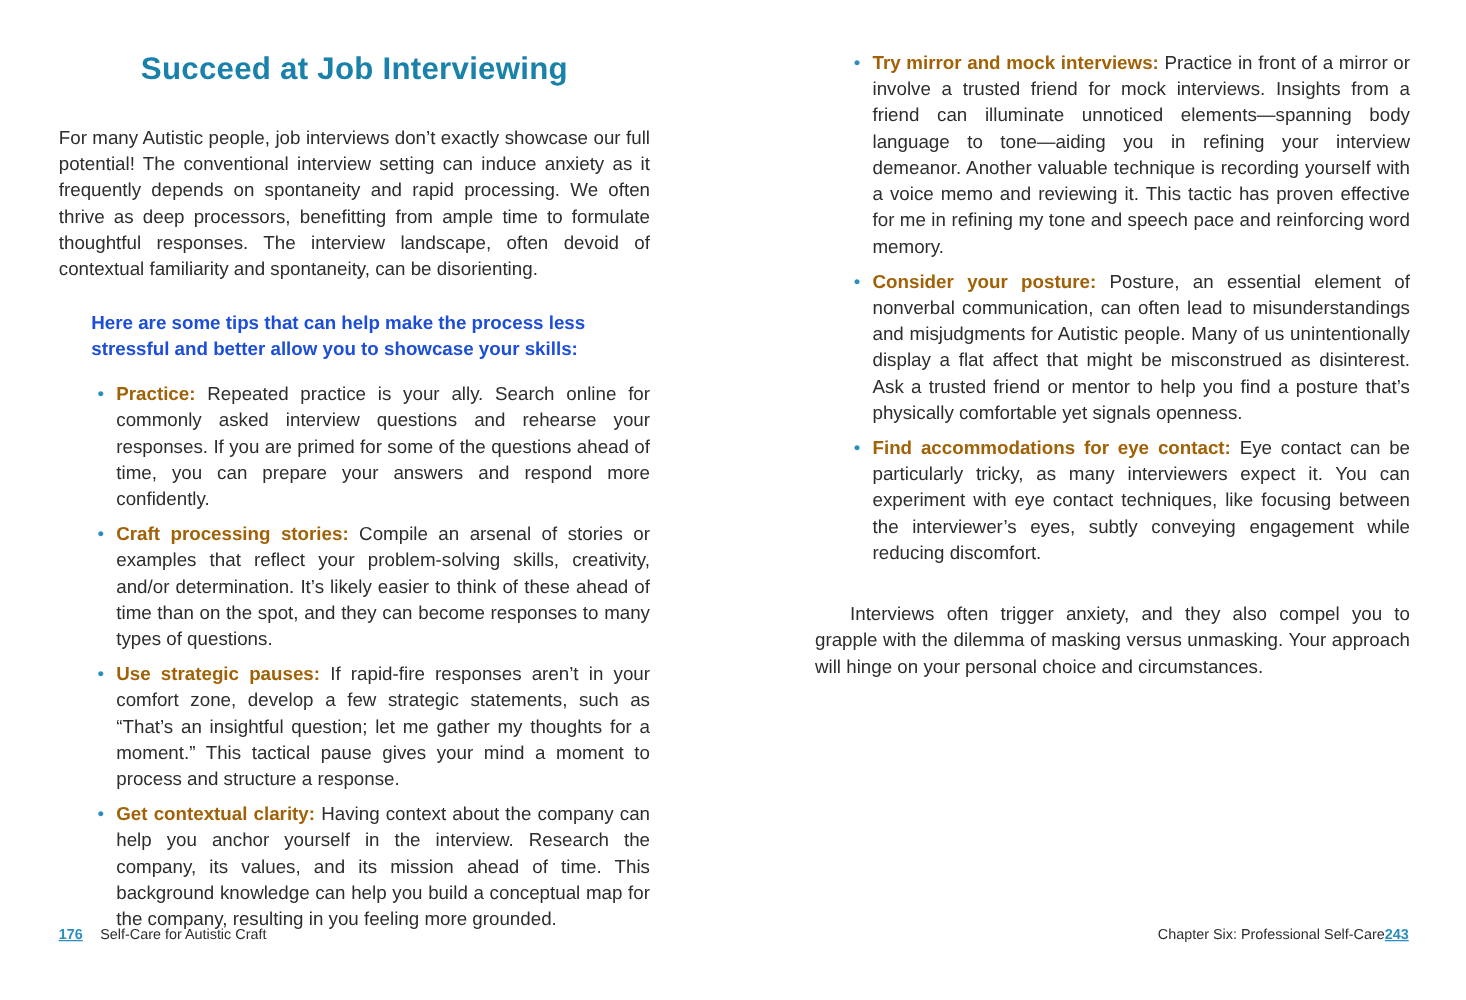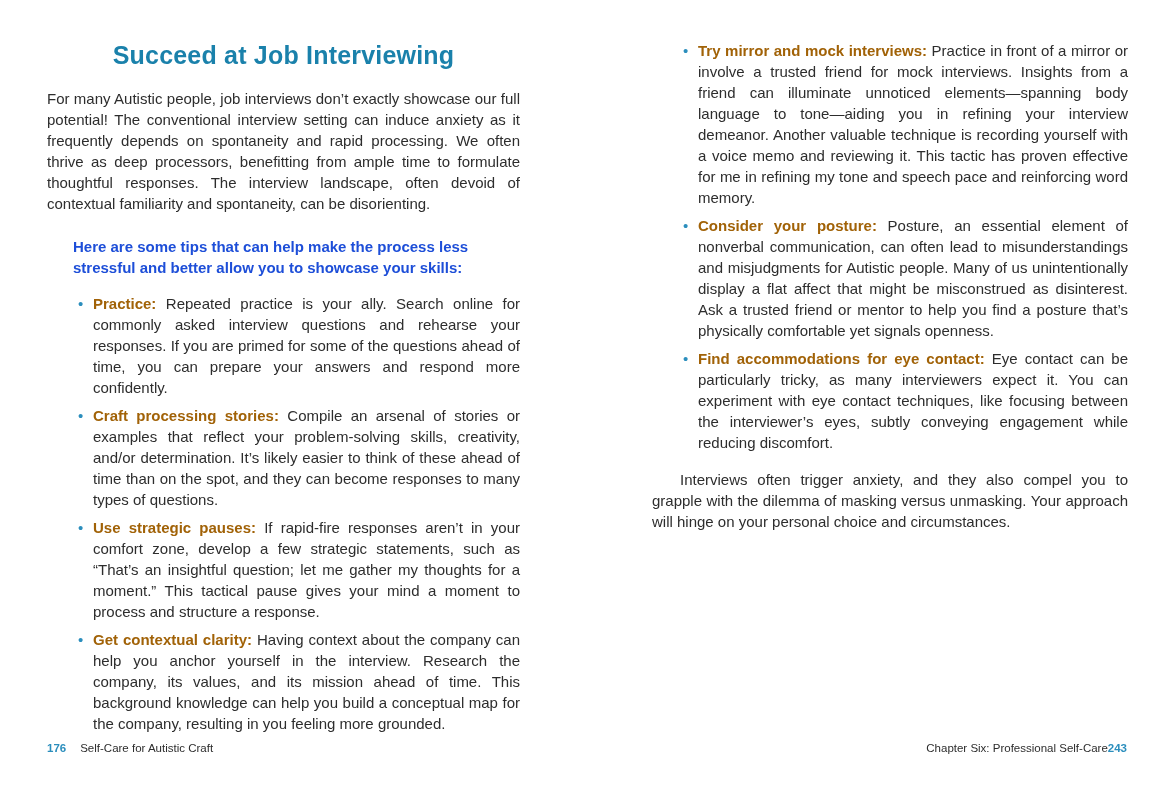--- a/index.html
+++ b/index.html
@@ -12,21 +12,21 @@
     overflow: hidden;
   }
   .spread { position: absolute; inset: 0; background: #ffffff; }
 
   
   .col { position: absolute; top: 40px; font-size: 15px; line-height: 21px; }
   .col-left  { left: 47px;  width: 473px; }
   .col-right { left: 652px; width: 476px; }
 
   
-  .title-block { text-align: center; margin-bottom: 18px; }
+  .title-block { text-align: center; margin-bottom: 30px; }
   .page-title {
     color: #1a81ab;
     font-size: 25px;
     line-height: 30px;
     font-weight: bold;
     letter-spacing: 0.2px;
   }
   .page-subtitle {
     color: #1a81ab;
     font-size: 17px;
@@ -43,21 +43,21 @@
     -webkit-hyphens: auto;
   }
   .lead-in {
     color: #1d4ed8;
     font-weight: bold;
     margin: 22px 0 15px 26px;
     text-align: left;
     line-height: 21px;
   }
   .closing .para { text-indent: 28px; margin-top: 0; }
-  .closing { margin-top: 16px; }
+  .closing { margin-top: 28px; }
 
   
   .bullets { list-style: none; }
   .bullet-item {
     display: flex;
     margin-bottom: 7px;
   }
   .bullet-dot {
     flex: 0 0 auto;
     width: 15px;
@@ -77,21 +77,21 @@
   
   .footer {
     position: absolute;
     top: 741px;
     font-size: 11.5px;
     line-height: 14px;
     color: #2d2d2d;
   }
   .footer-left { left: 47px; display: flex; gap: 14px; align-items: baseline; }
   .footer-right { right: 46px; display: flex; align-items: baseline; }
-  .page-num { color: #2b8ebd; font-weight: bold; }
+  .page-num { color: #2b8ebd; font-weight: bold; text-decoration: underline; }
 </style>
 </head>
 <body>
 
 <div class="spread">
 
   <div class="col col-left">
 
     <div class="title-block">
       <div class="page-title">Succeed at Job Interviewing</div>

